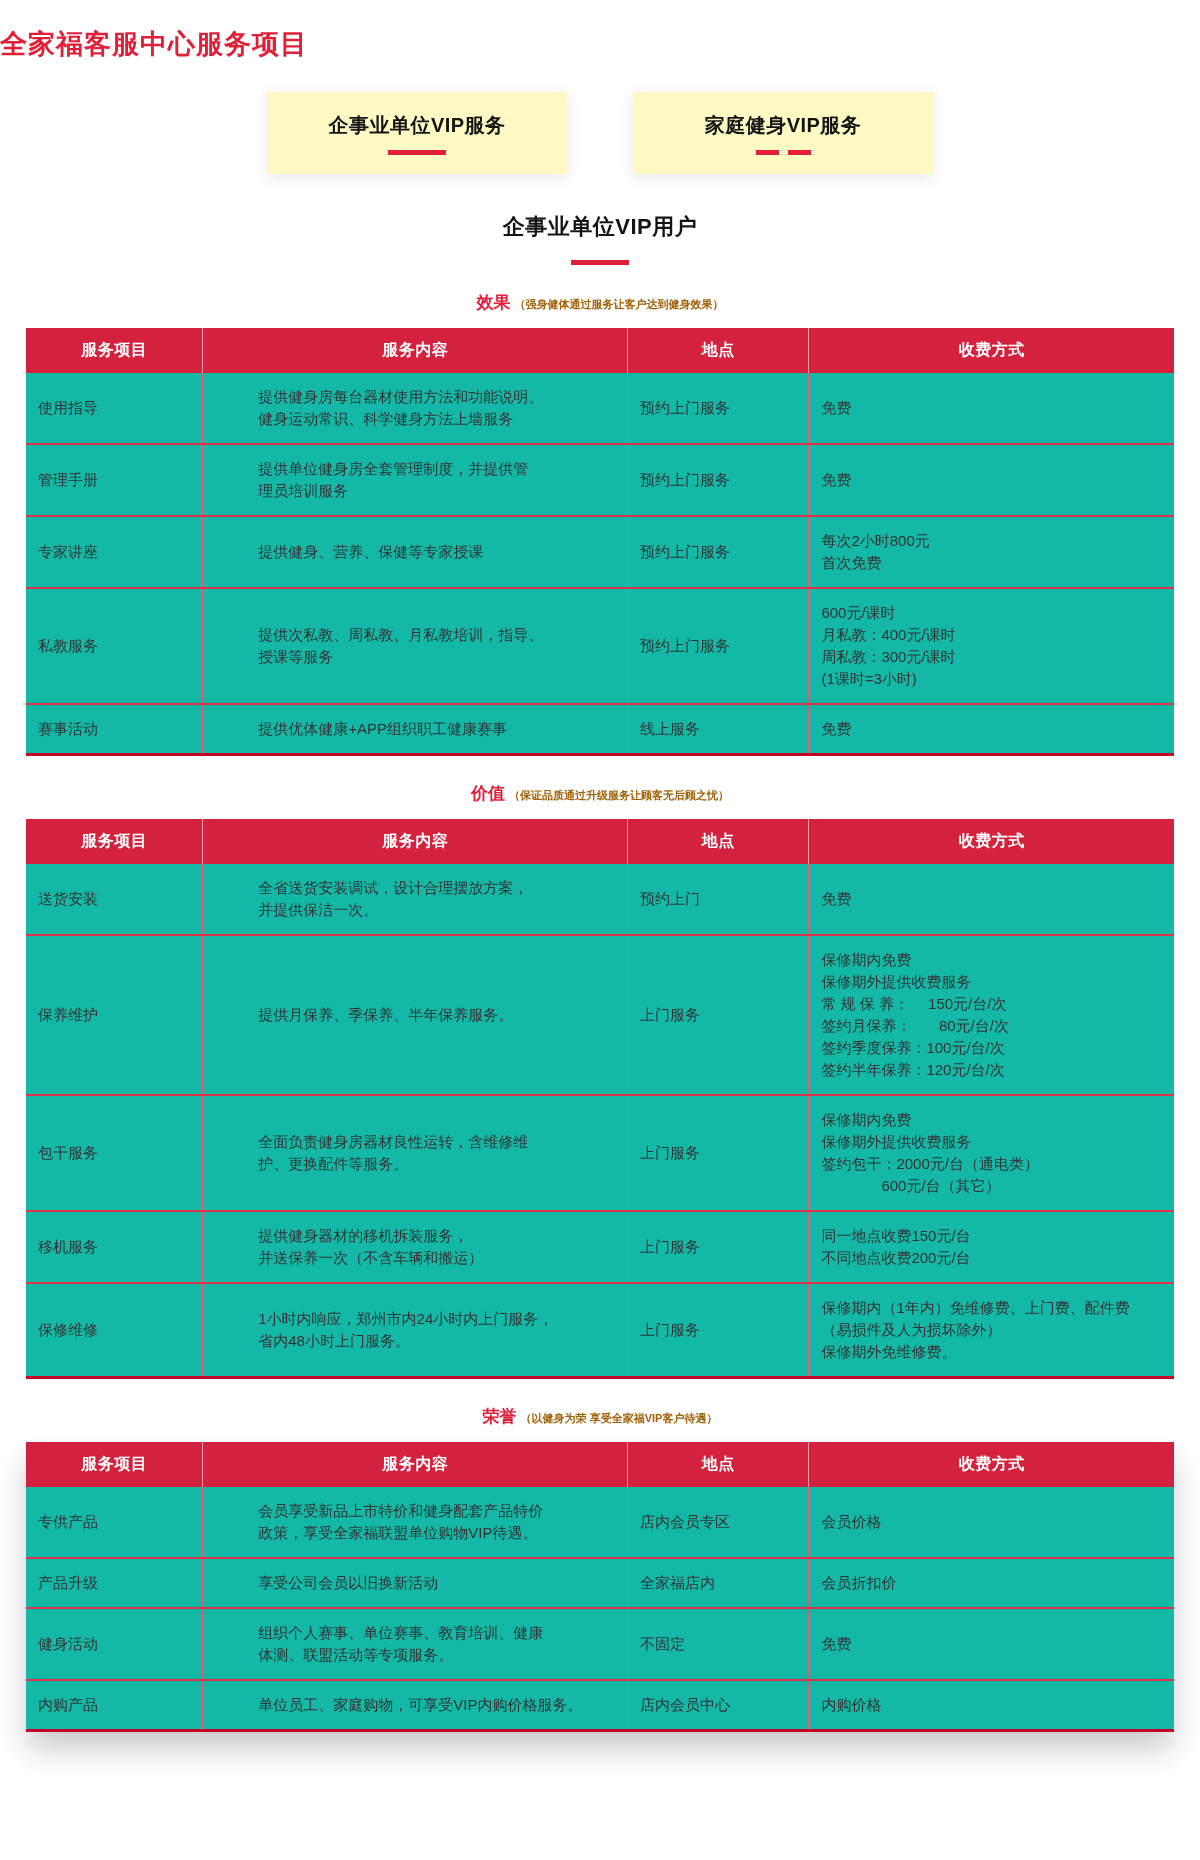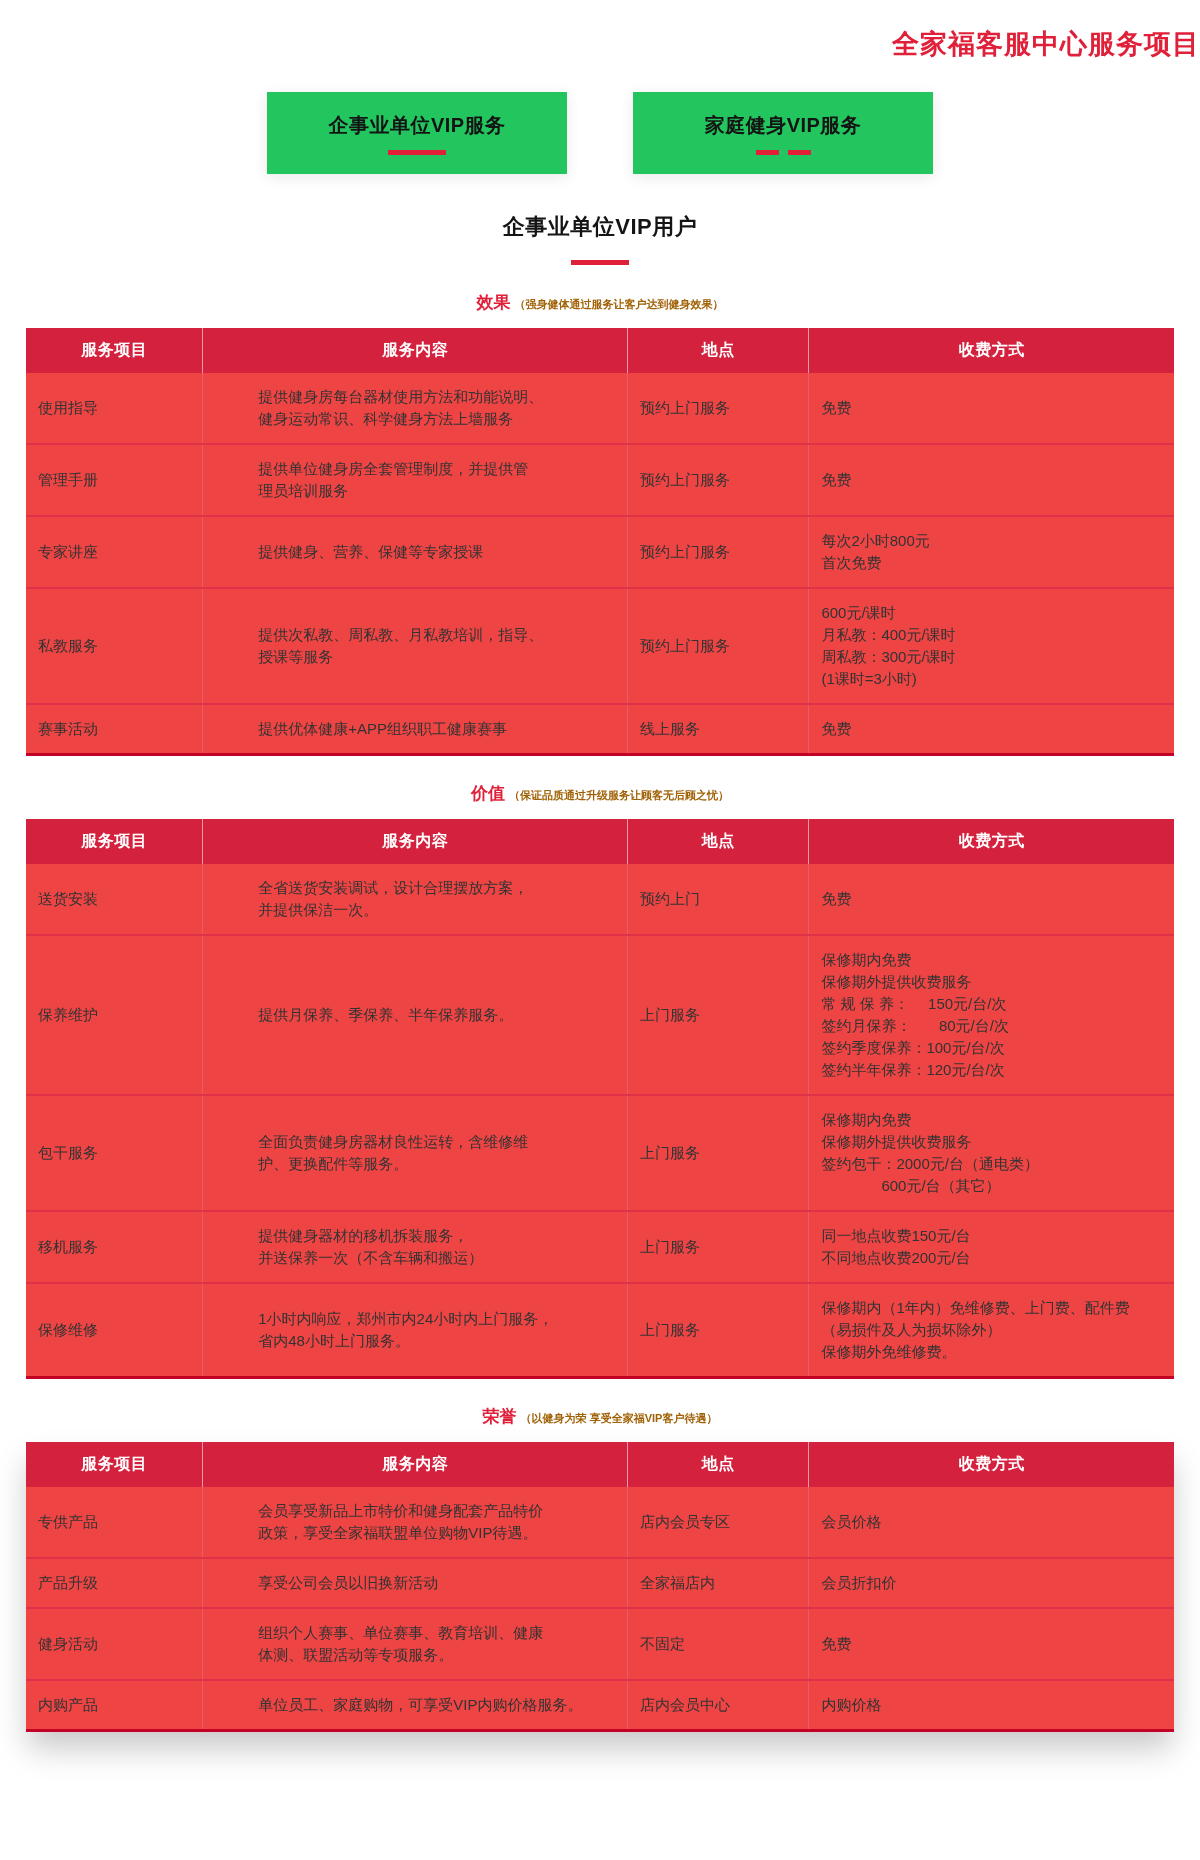--- a/index.html
+++ b/index.html
@@ -6,38 +6,38 @@
     --accent:#e01f39; --header-bg:#d4213e; --row-line:#e0314b;
     --col-line:#ee5a6d; --table-bottom:#c30226; --text:#333333;
   }
   *{box-sizing:border-box}
   html,body{margin:0;padding:0}
   body{
     width:1200px;height:1860px;overflow:hidden;background:#fff;
     font-family:"Liberation Sans","DejaVu Sans",sans-serif;color:var(--text);
   }
   .page{padding-top:26px}
-  .title{margin:0;text-align:right;font-size:27px;font-weight:bold;color:var(--accent);letter-spacing:1px}
+  .title{margin:0;text-align:left;font-size:27px;font-weight:bold;color:var(--accent);letter-spacing:1px}
   .tabs{display:flex;justify-content:center;gap:66px;margin-top:30px}
   .tab{
-    width:300px;height:82px;background:#22c55e;cursor:pointer;
+    width:300px;height:82px;background:#fef9c3;cursor:pointer;
     box-shadow:0 3px 14px rgba(0,0,0,.09);
     display:flex;flex-direction:column;align-items:center;justify-content:center;
   }
   .tab .label{font-size:20px;font-weight:bold;color:#141414;letter-spacing:.5px}
   .ind{margin-top:11px;display:flex;gap:9px}
   .ind i{display:block;width:58px;height:5px;background:var(--accent)}
   .ind.dashed i{width:23px}
   .section-title{margin-top:38px;text-align:center;font-size:22px;font-weight:bold;color:#141414;letter-spacing:.5px}
   .section-underline{width:58px;height:5px;background:var(--accent);margin:12px auto 0}
   #tables{margin:6px 26px 0}
   .caption{margin:26px 0 14px;text-align:center;font-weight:bold}
   .cap-hl{font-size:17px;color:var(--accent);margin-right:4px}
   .cap-note{font-size:11px;color:#a16207}
-  table{width:100%;border-collapse:collapse;table-layout:fixed;background:#ef4444;border-bottom:3px solid var(--table-bottom)}
+  table{width:100%;border-collapse:collapse;table-layout:fixed;background:#14b8a6;border-bottom:3px solid var(--table-bottom)}
   .table-block:last-child table{box-shadow:0 18px 30px -2px rgba(0,0,0,.22)}
   col.w1{width:15.4%} col.w2{width:37%} col.w3{width:15.8%} col.w4{width:31.8%}
   thead th{
     background:var(--header-bg);color:#fff;font-size:16px;font-weight:bold;height:45px;
     border-right:1px solid rgba(255,255,255,.55);letter-spacing:.5px;
   }
   thead th:last-child{border-right:none}
   tbody td{
     height:40px;padding:13px 12px;font-size:15px;line-height:22px;vertical-align:middle;
     text-align:left;border-top:2px solid var(--row-line);border-right:1px solid var(--col-line);

